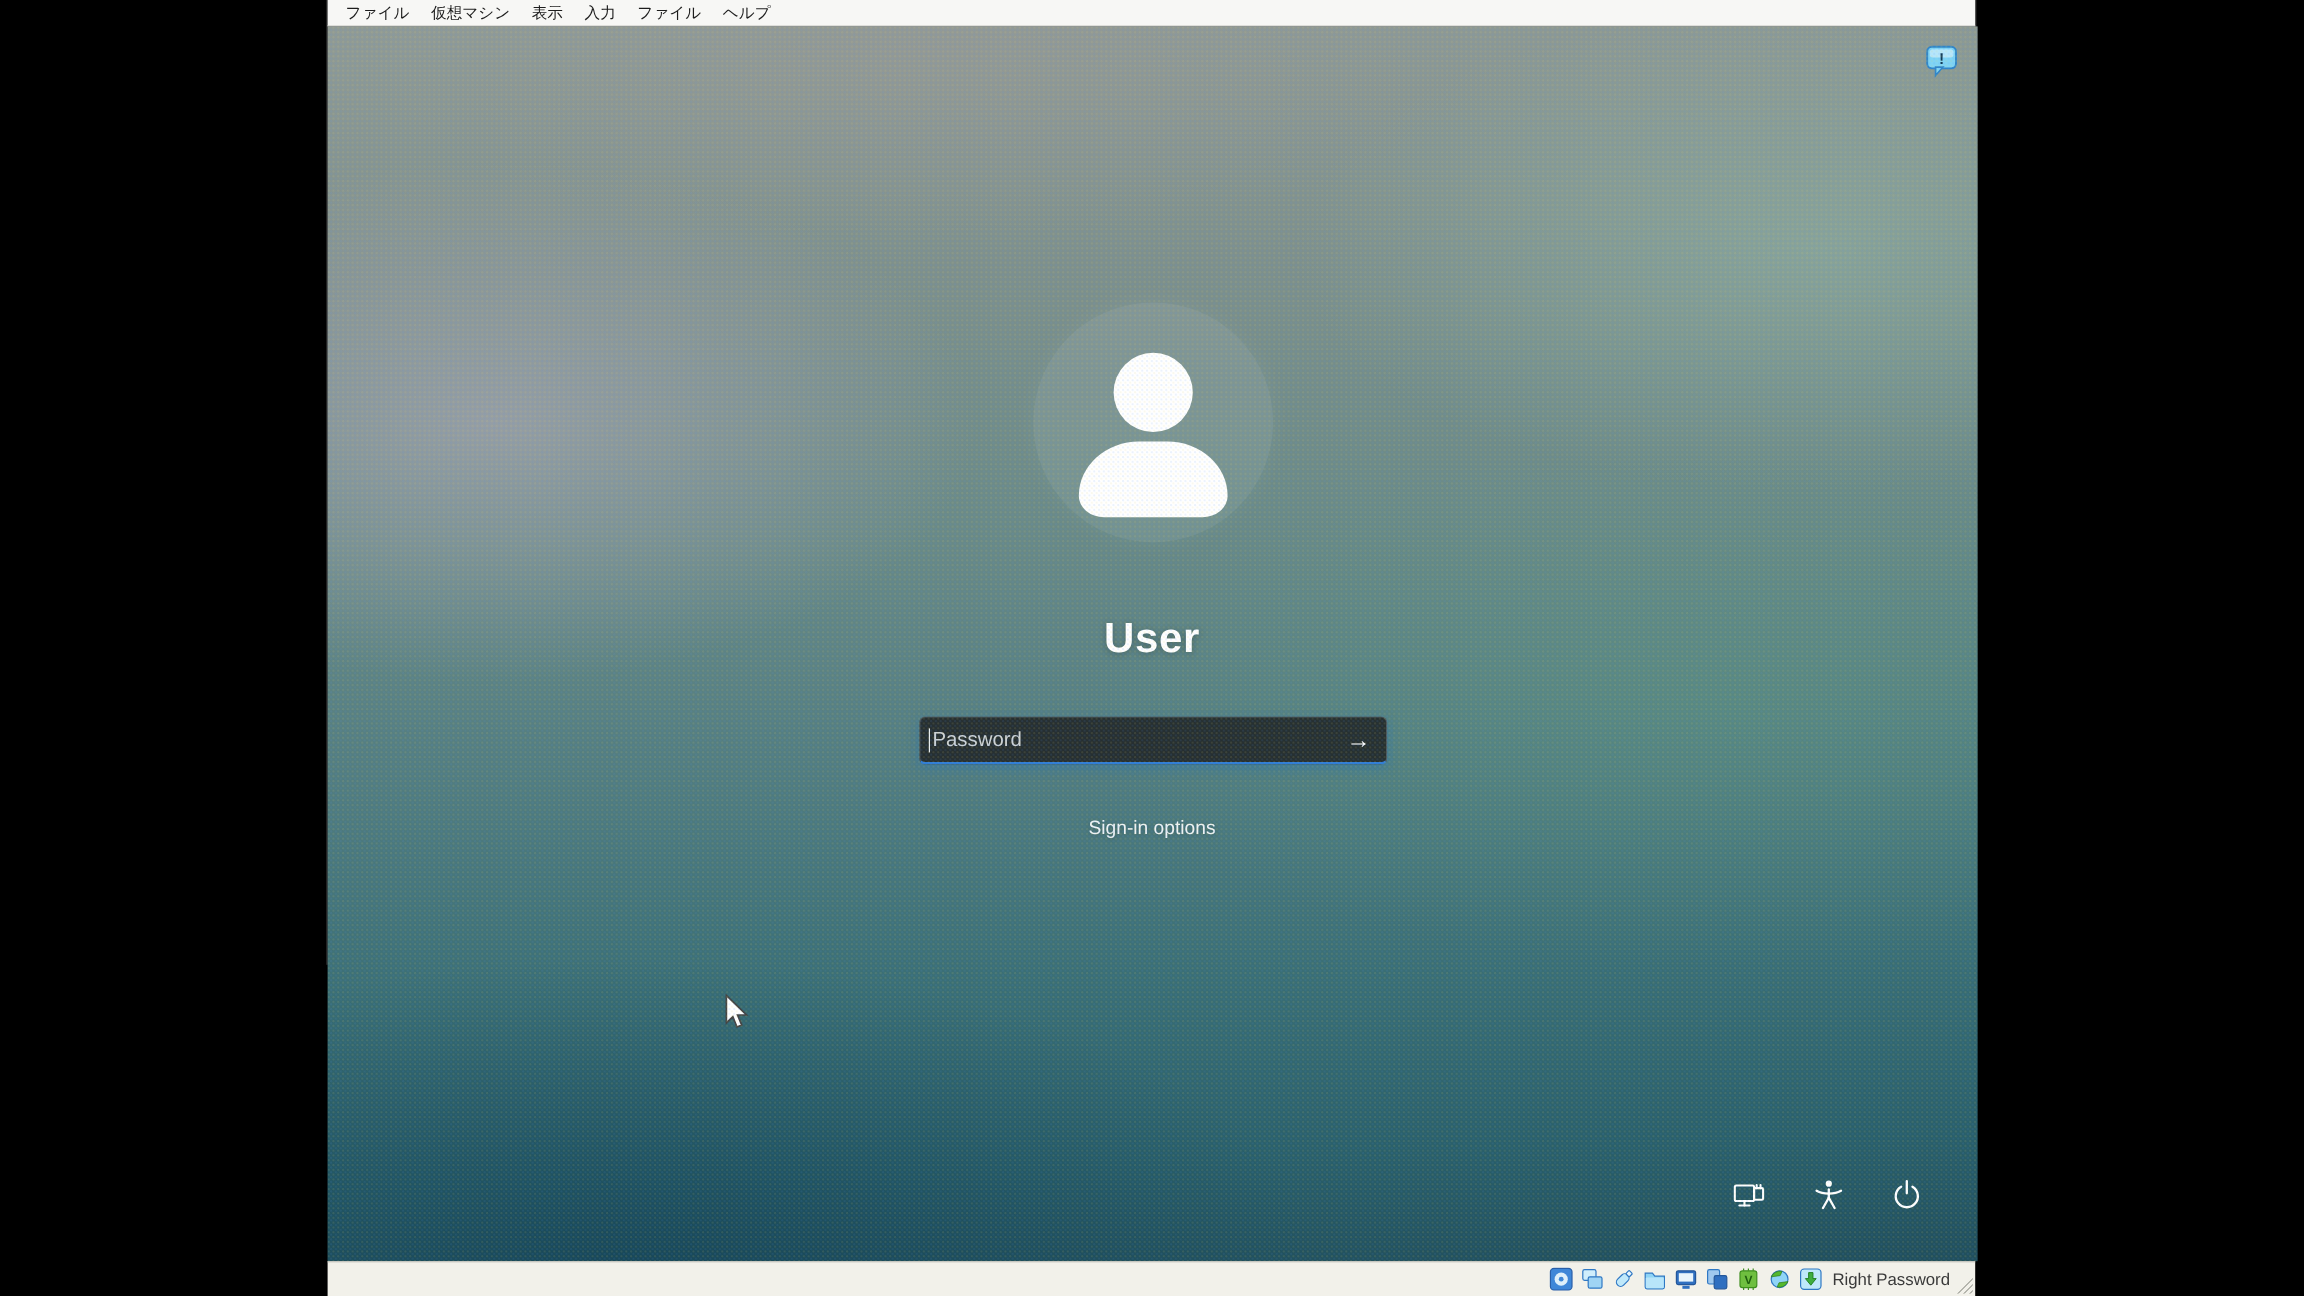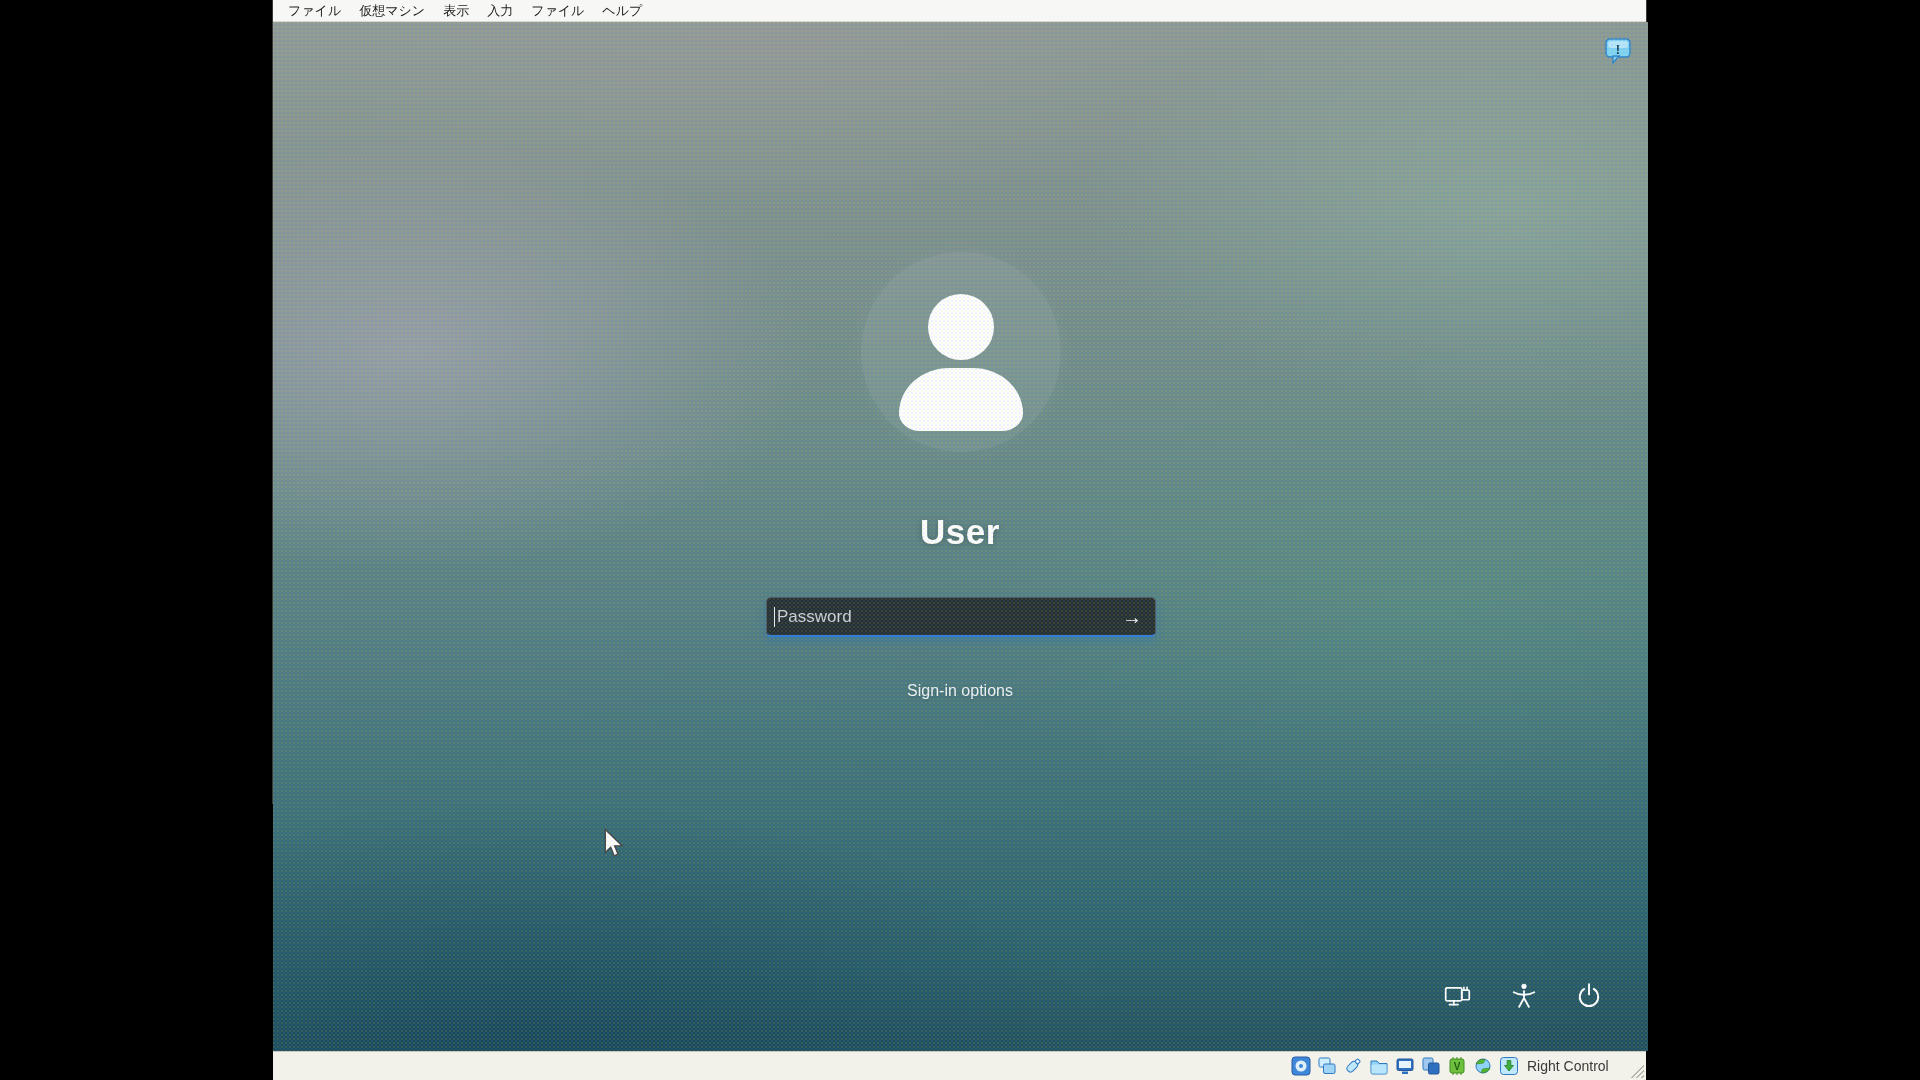--- a/index.html
+++ b/index.html
@@ -219,17 +219,17 @@
           <path d="M17,12 a8,8 0 0 1 -9,4.5 l1.5,-3.5 z" fill="#55b82e" stroke="#2f7f1f" stroke-width="0.6"></path>
         </svg>
       </div>
       <div class="sb-icon" title="keyboard-capture-icon">
         <svg width="20" height="20" viewBox="0 0 20 20">
           <rect x="1.5" y="1.5" width="17" height="17" rx="3" fill="#bfe8fa" stroke="#2f78c4"></rect>
           <path d="M10,15 L5.5,9.5 h2.7 V4.5 h3.6 V9.5 h2.7 Z" fill="#3fae3f" stroke="#1f7f1f" stroke-width="0.8"></path>
         </svg>
       </div>
     </div>
-    <div class="hostkey">Right Control</div>
+    <div class="hostkey">Right Password</div>
     <div class="grip"></div>
   </div>
 
 </div>
 
 </body></html>

